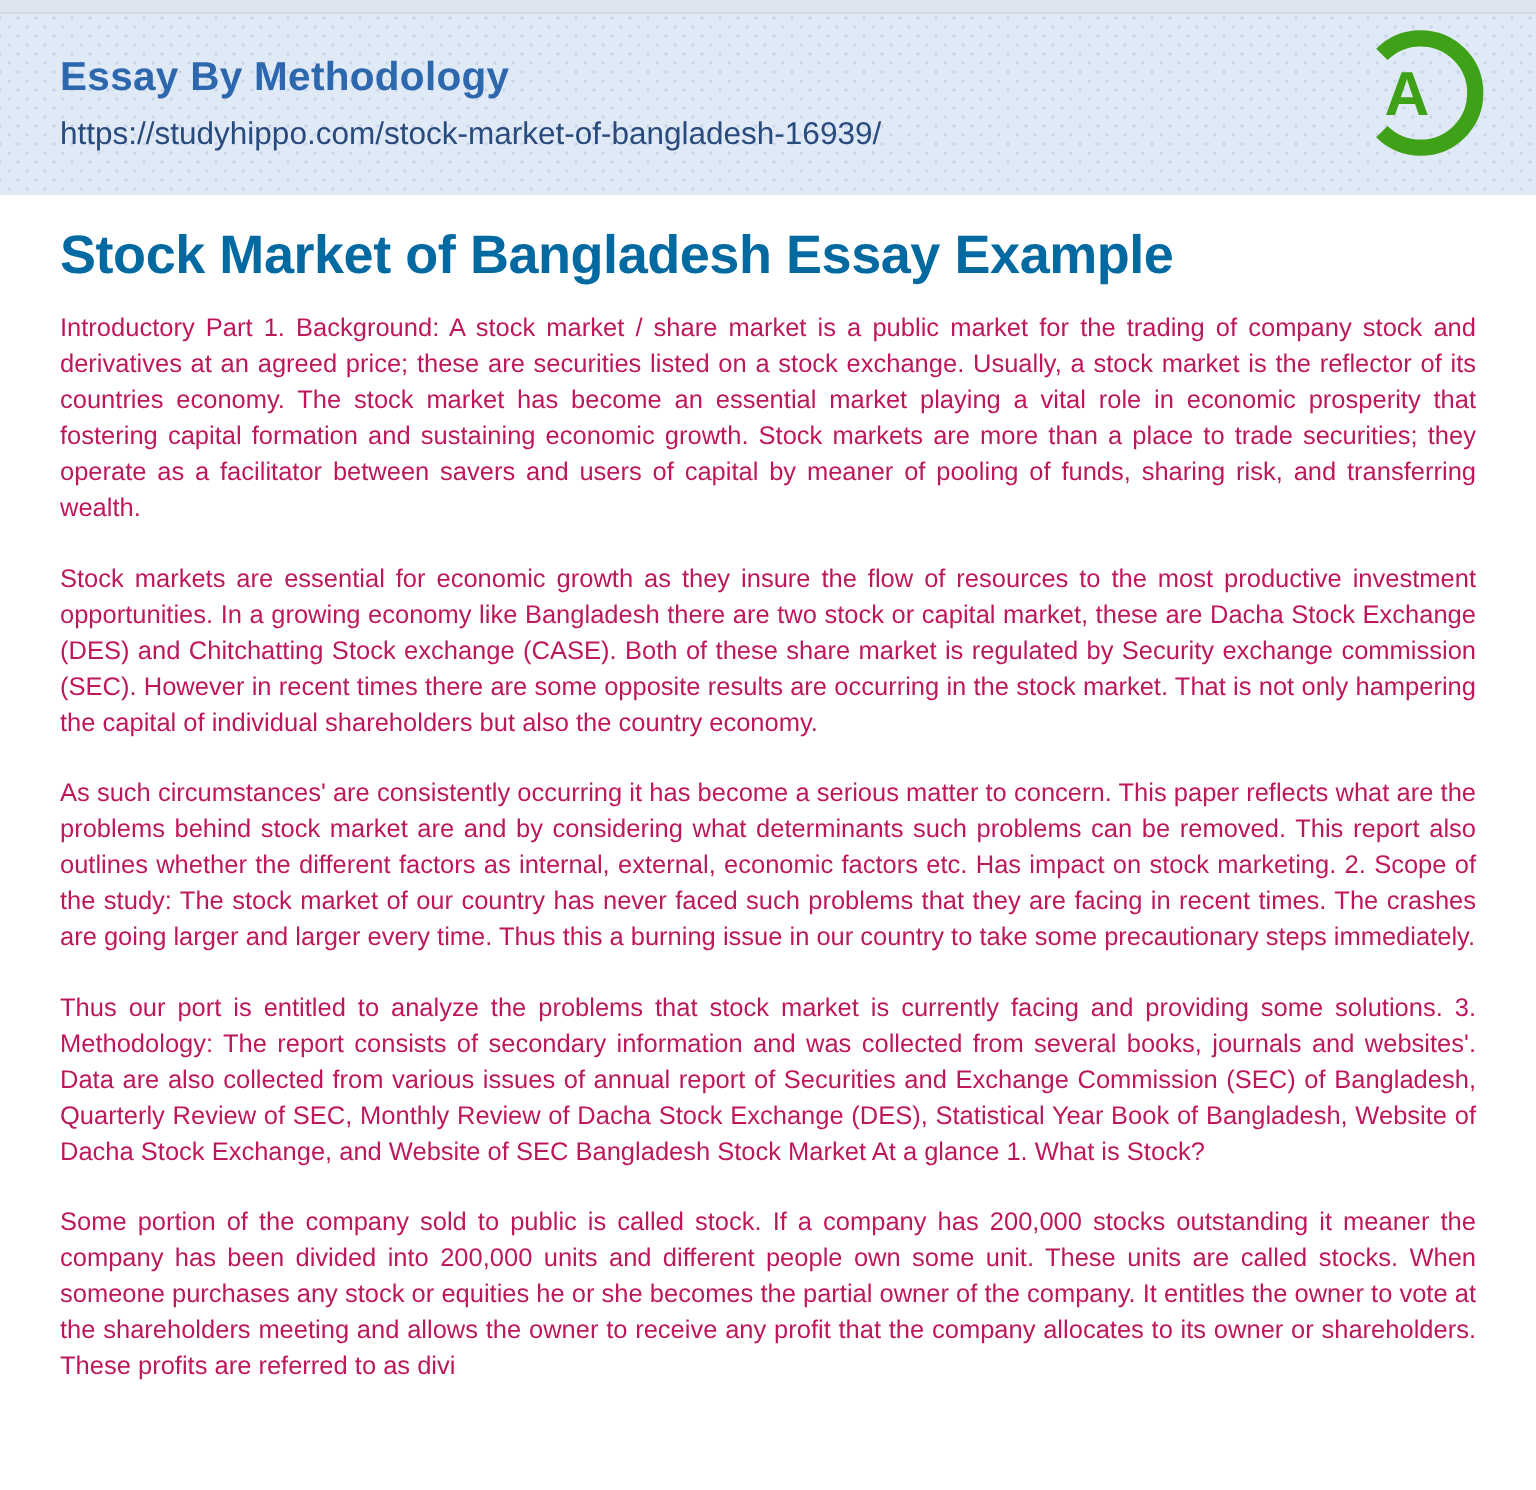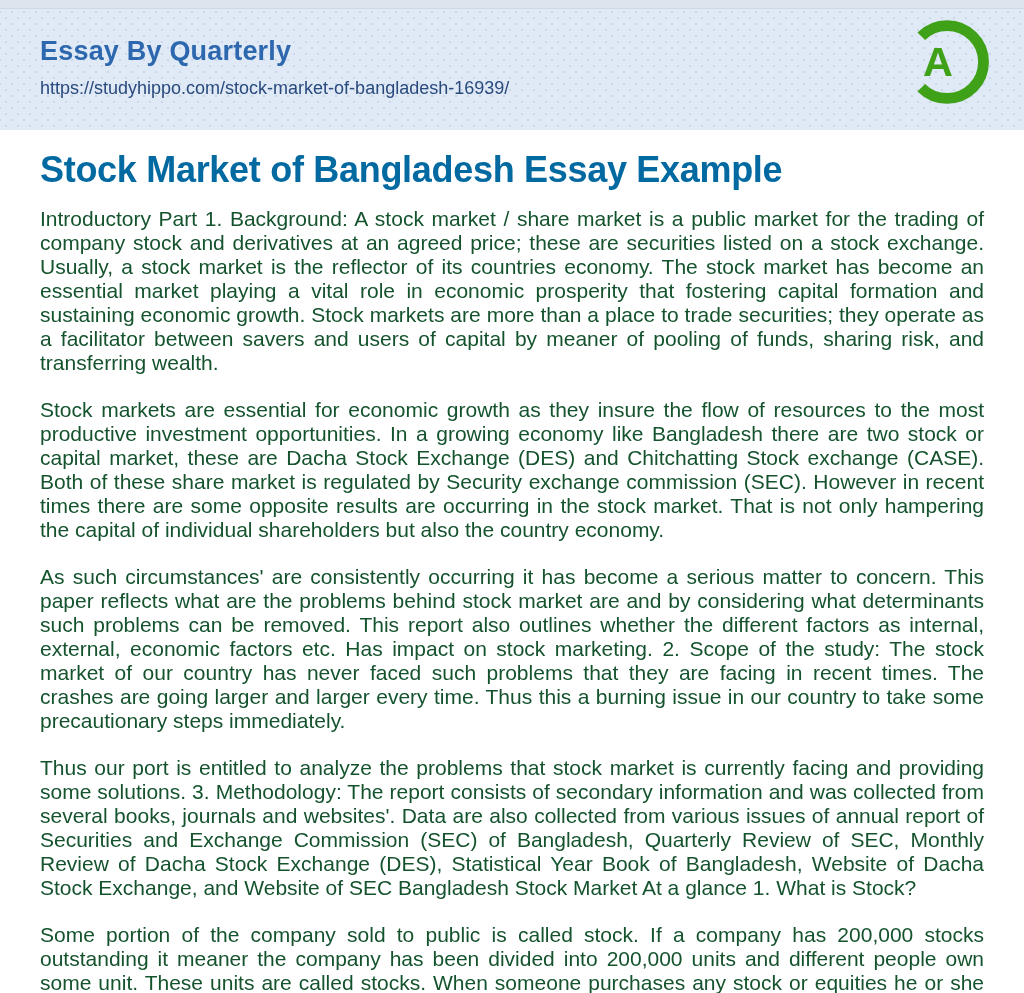--- a/index.html
+++ b/index.html
@@ -34,21 +34,21 @@
     padding: 36px 40px 0 40px;
   }
   .site-title {
     font-size: 27px;
     font-weight: bold;
     color: #2d68ae;
     letter-spacing: 0.2px;
   }
   .site-url {
     margin-top: 11px;
-    font-size: 18px;
+    font-size: 21px;
     color: #294a7d;
     text-decoration: none;
     display: inline-block;
   }
   .logo {
     position: absolute;
     top: 17px;
     right: 32px;
     width: 90px;
     height: 90px;
@@ -60,34 +60,34 @@
   }
   .article-title {
     margin-top: 19px;
     margin-bottom: 16px;
     font-size: 36px;
     font-weight: bold;
     color: #0369a1;
     letter-spacing: -0.3px;
   }
   .article p {
-    font-size: 21px;
+    font-size: 17px;
     line-height: 24px;
-    color: #14532d;
+    color: #be185d;
     text-align: justify;
     margin-bottom: 23px;
   }
 </style>
 </head>
 <body>
 
 <header class="site-header">
   <div class="header-topstrip"></div>
   <div class="header-inner">
-    <div class="site-title">Essay By Quarterly</div>
+    <div class="site-title">Essay By Methodology</div>
     <a class="site-url">https://studyhippo.com/stock-market-of-bangladesh-16939/</a>
   </div>
   <svg class="logo" viewBox="0 0 100 100" aria-hidden="true">
     <path d="M 21.4 21.4 A 40.5 40.5 0 1 1 21.4 78.6" fill="none" stroke="#3ea117" stroke-width="12" stroke-linecap="butt"></path>
     <text x="40" y="66" text-anchor="middle" font-family="Liberation Sans, sans-serif" font-size="46" font-weight="bold" fill="#3ea117">A</text>
   </svg>
 </header>
 
 <main class="article">
   <h1 class="article-title">Stock Market of Bangladesh Essay Example</h1>

